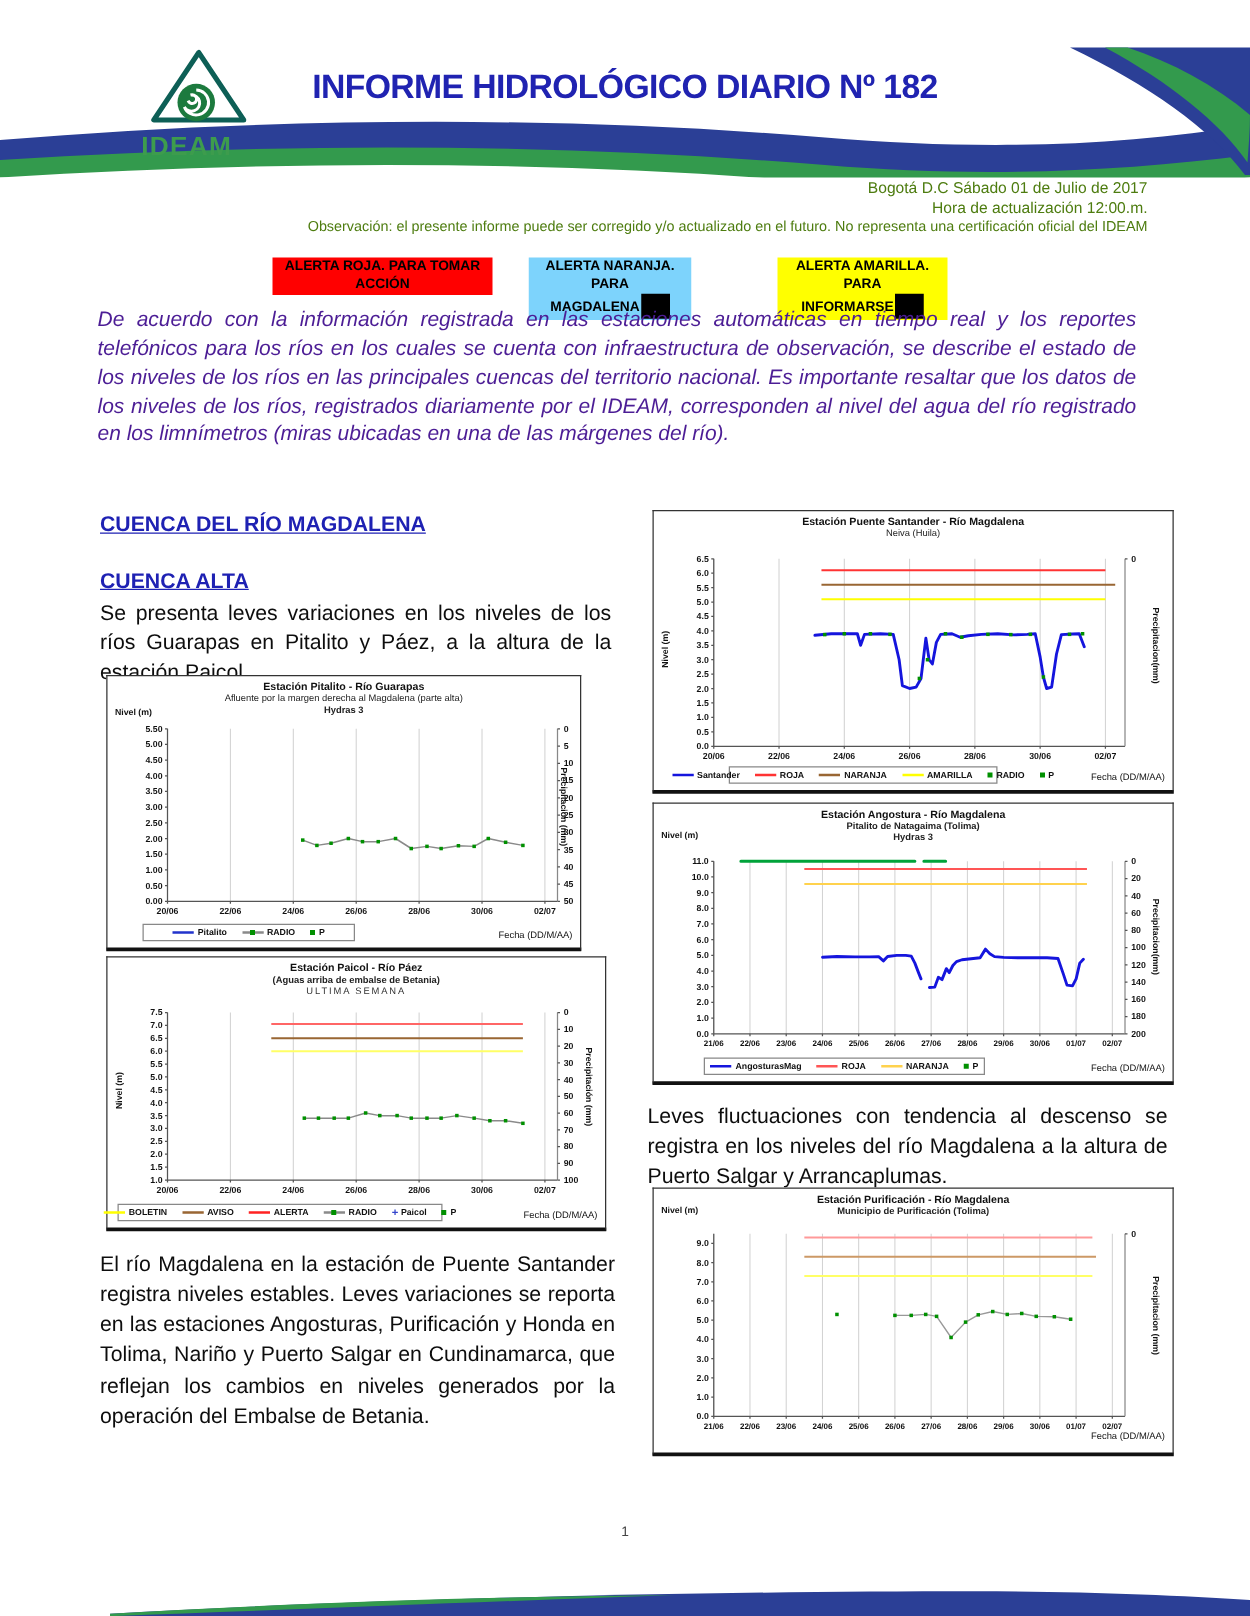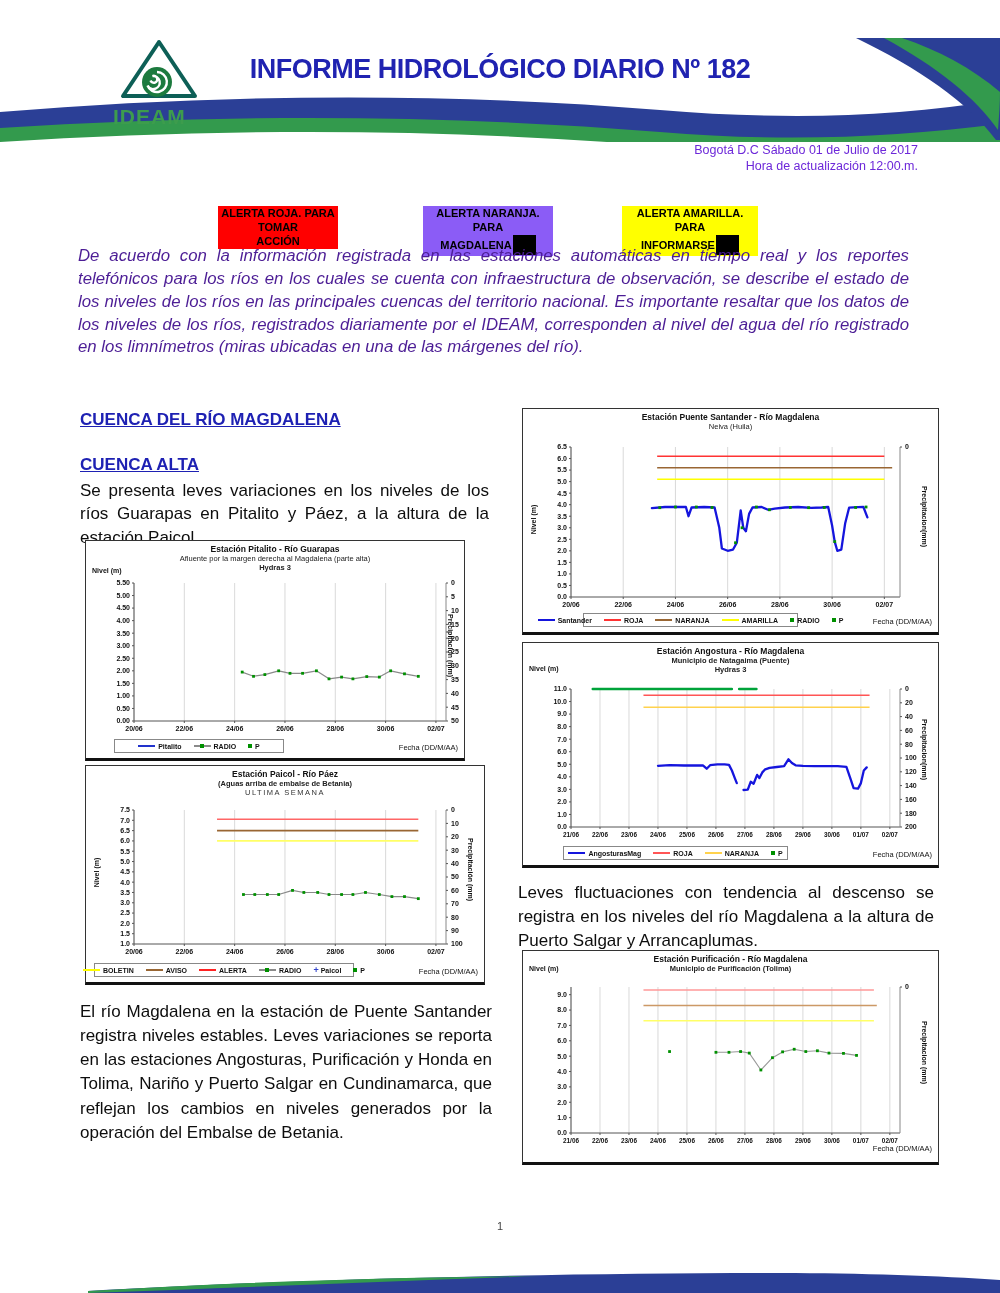--- a/index.html
+++ b/index.html
@@ -6,28 +6,28 @@
   *{box-sizing:border-box;font-family:"Liberation Sans",sans-serif;}
   #page{position:relative;width:1000px;height:1293px;background:#fff;overflow:hidden;margin:0 auto;}
 
   
   #logo{position:absolute;left:103px;top:36px;width:112px;height:100px;}
   #report-title{position:absolute;left:245px;top:54px;width:510px;text-align:center;
     font-size:27px;font-weight:bold;color:#2023b1;letter-spacing:-0.5px;white-space:nowrap;}
   #hdr-wave{position:absolute;left:0;top:30px;width:1000px;height:112px;pointer-events:none;}
 
   
-  #meta{position:absolute;right:82px;top:142px;text-align:right;color:#6d28d9;line-height:1.3;}
+  #meta{position:absolute;right:82px;top:142px;text-align:right;color:#4d7c0f;line-height:1.3;}
   #meta .m1{font-size:12.5px;}
   #meta .m3{font-size:11.5px;}
 
   
   .alert{position:absolute;top:206px;font-size:11px;font-weight:bold;color:#000;
     text-align:center;line-height:1.25;padding:1px 2px;}
-  #al1{left:218px;width:120px;}
+  #al1{left:218px;width:176px;}
   #al2{left:423px;width:130px;}
   #al3{left:622px;width:136px;}
   .redact{display:inline-block;width:23px;height:20px;background:#000;vertical-align:-6px;margin-left:1px;}
 
   
   #intro{position:absolute;left:78px;top:245px;width:831px;font-size:16.8px;font-style:italic;
     text-align:justify;line-height:1.36;color:#4c1d95;}
   #section-title{position:absolute;left:0;top:366px;width:1000px;text-align:center;
     font-size:17.5px;font-weight:bold;color:#1e21b3;text-decoration:underline;}
   .h-blue{position:absolute;left:80px;font-size:17px;font-weight:bold;color:#1e21b3;text-decoration:underline;}
@@ -91,27 +91,28 @@
     <circle cx="54" cy="46" r="15" fill="#1c7a3e"></circle>
     <path d="M54,46 m0,-10 a10,10 0 1,1 -9.5,13.5 a6.5,6.5 0 1,0 5,-9.5 a3.5,3.5 0 1,1 -2,4.5" fill="none" stroke="#ffffff" stroke-width="2.4"></path>
     <text x="10" y="88" font-size="21" font-weight="bold" fill="#3d9c4d" letter-spacing="1">IDEAM</text>
   </svg>
 
   <div id="report-title">INFORME HIDROLÓGICO DIARIO Nº 182</div>
 
   <div id="meta">
     <div class="m1">Bogotá D.C Sábado 01 de Julio de 2017</div>
     <div class="m1">Hora de actualización 12:00.m.</div>
+    <div class="m3">Observación: el presente informe puede ser corregido y/o actualizado en el futuro. No representa una certificación oficial del IDEAM</div>
   </div>
 
   <div id="al1" class="alert" style="background:#ff0000">
     <span>ALERTA ROJA. PARA TOMAR</span><br>
     <span>ACCIÓN</span>
   </div>
-  <div id="al2" class="alert" style="background:#8b5cf6">
+  <div id="al2" class="alert" style="background:#7dd3fc">
     <span>ALERTA NARANJA. PARA</span><br>
     <span>MAGDALENA</span><span class="redact"></span>
   </div>
   <div id="al3" class="alert" style="background:#ffff00">
     <span>ALERTA AMARILLA. PARA</span><br>
     <span>INFORMARSE</span><span class="redact"></span>
   </div>
 
   <div id="intro">De acuerdo con la información registrada en las estaciones automáticas en tiempo real y los reportes telefónicos para los ríos en los cuales se cuenta con infraestructura de observación, se describe el estado de los niveles de los ríos en las principales cuencas del territorio nacional. Es importante resaltar que los datos de los niveles de los ríos, registrados diariamente por el IDEAM, corresponden al nivel del agua del río registrado en los limnímetros (miras ubicadas en una de las márgenes del río).</div>
 
@@ -473,21 +474,21 @@
         <span class="lg-item">
           <span class="sw sw-dot" style="background: rgb(0, 144, 0);"></span>
           <span>P</span>
         </span>
       </div>
     <div class="fecha">Fecha (DD/M/AA)</div>
   </div>
 
   <div id="p-ang" class="panel">
     <div class="ct">Estación Angostura - Río Magdalena</div>
-    <div class="cs b">Municipio de Natagaima (Puente)</div>
+    <div class="cs b">Pitalito de Natagaima (Tolima)</div>
     <div class="cs b">Hydras 3</div>
     <div class="ylh">Nivel (m)</div>
     <div class="y2l">Precipitacion(mm)</div>
     <svg width="411" height="158">
         <g>
           <line x1="46" x2="46" y1="6" y2="144" stroke="#c9c9c9" stroke-width="0.7"></line>
           <line x1="74.98678414096916" x2="74.98678414096916" y1="6" y2="144" stroke="#c9c9c9" stroke-width="0.7"></line>
           <line x1="103.97356828193833" x2="103.97356828193833" y1="6" y2="144" stroke="#c9c9c9" stroke-width="0.7"></line>
           <line x1="132.96035242290748" x2="132.96035242290748" y1="6" y2="144" stroke="#c9c9c9" stroke-width="0.7"></line>
           <line x1="161.94713656387665" x2="161.94713656387665" y1="6" y2="144" stroke="#c9c9c9" stroke-width="0.7"></line>

